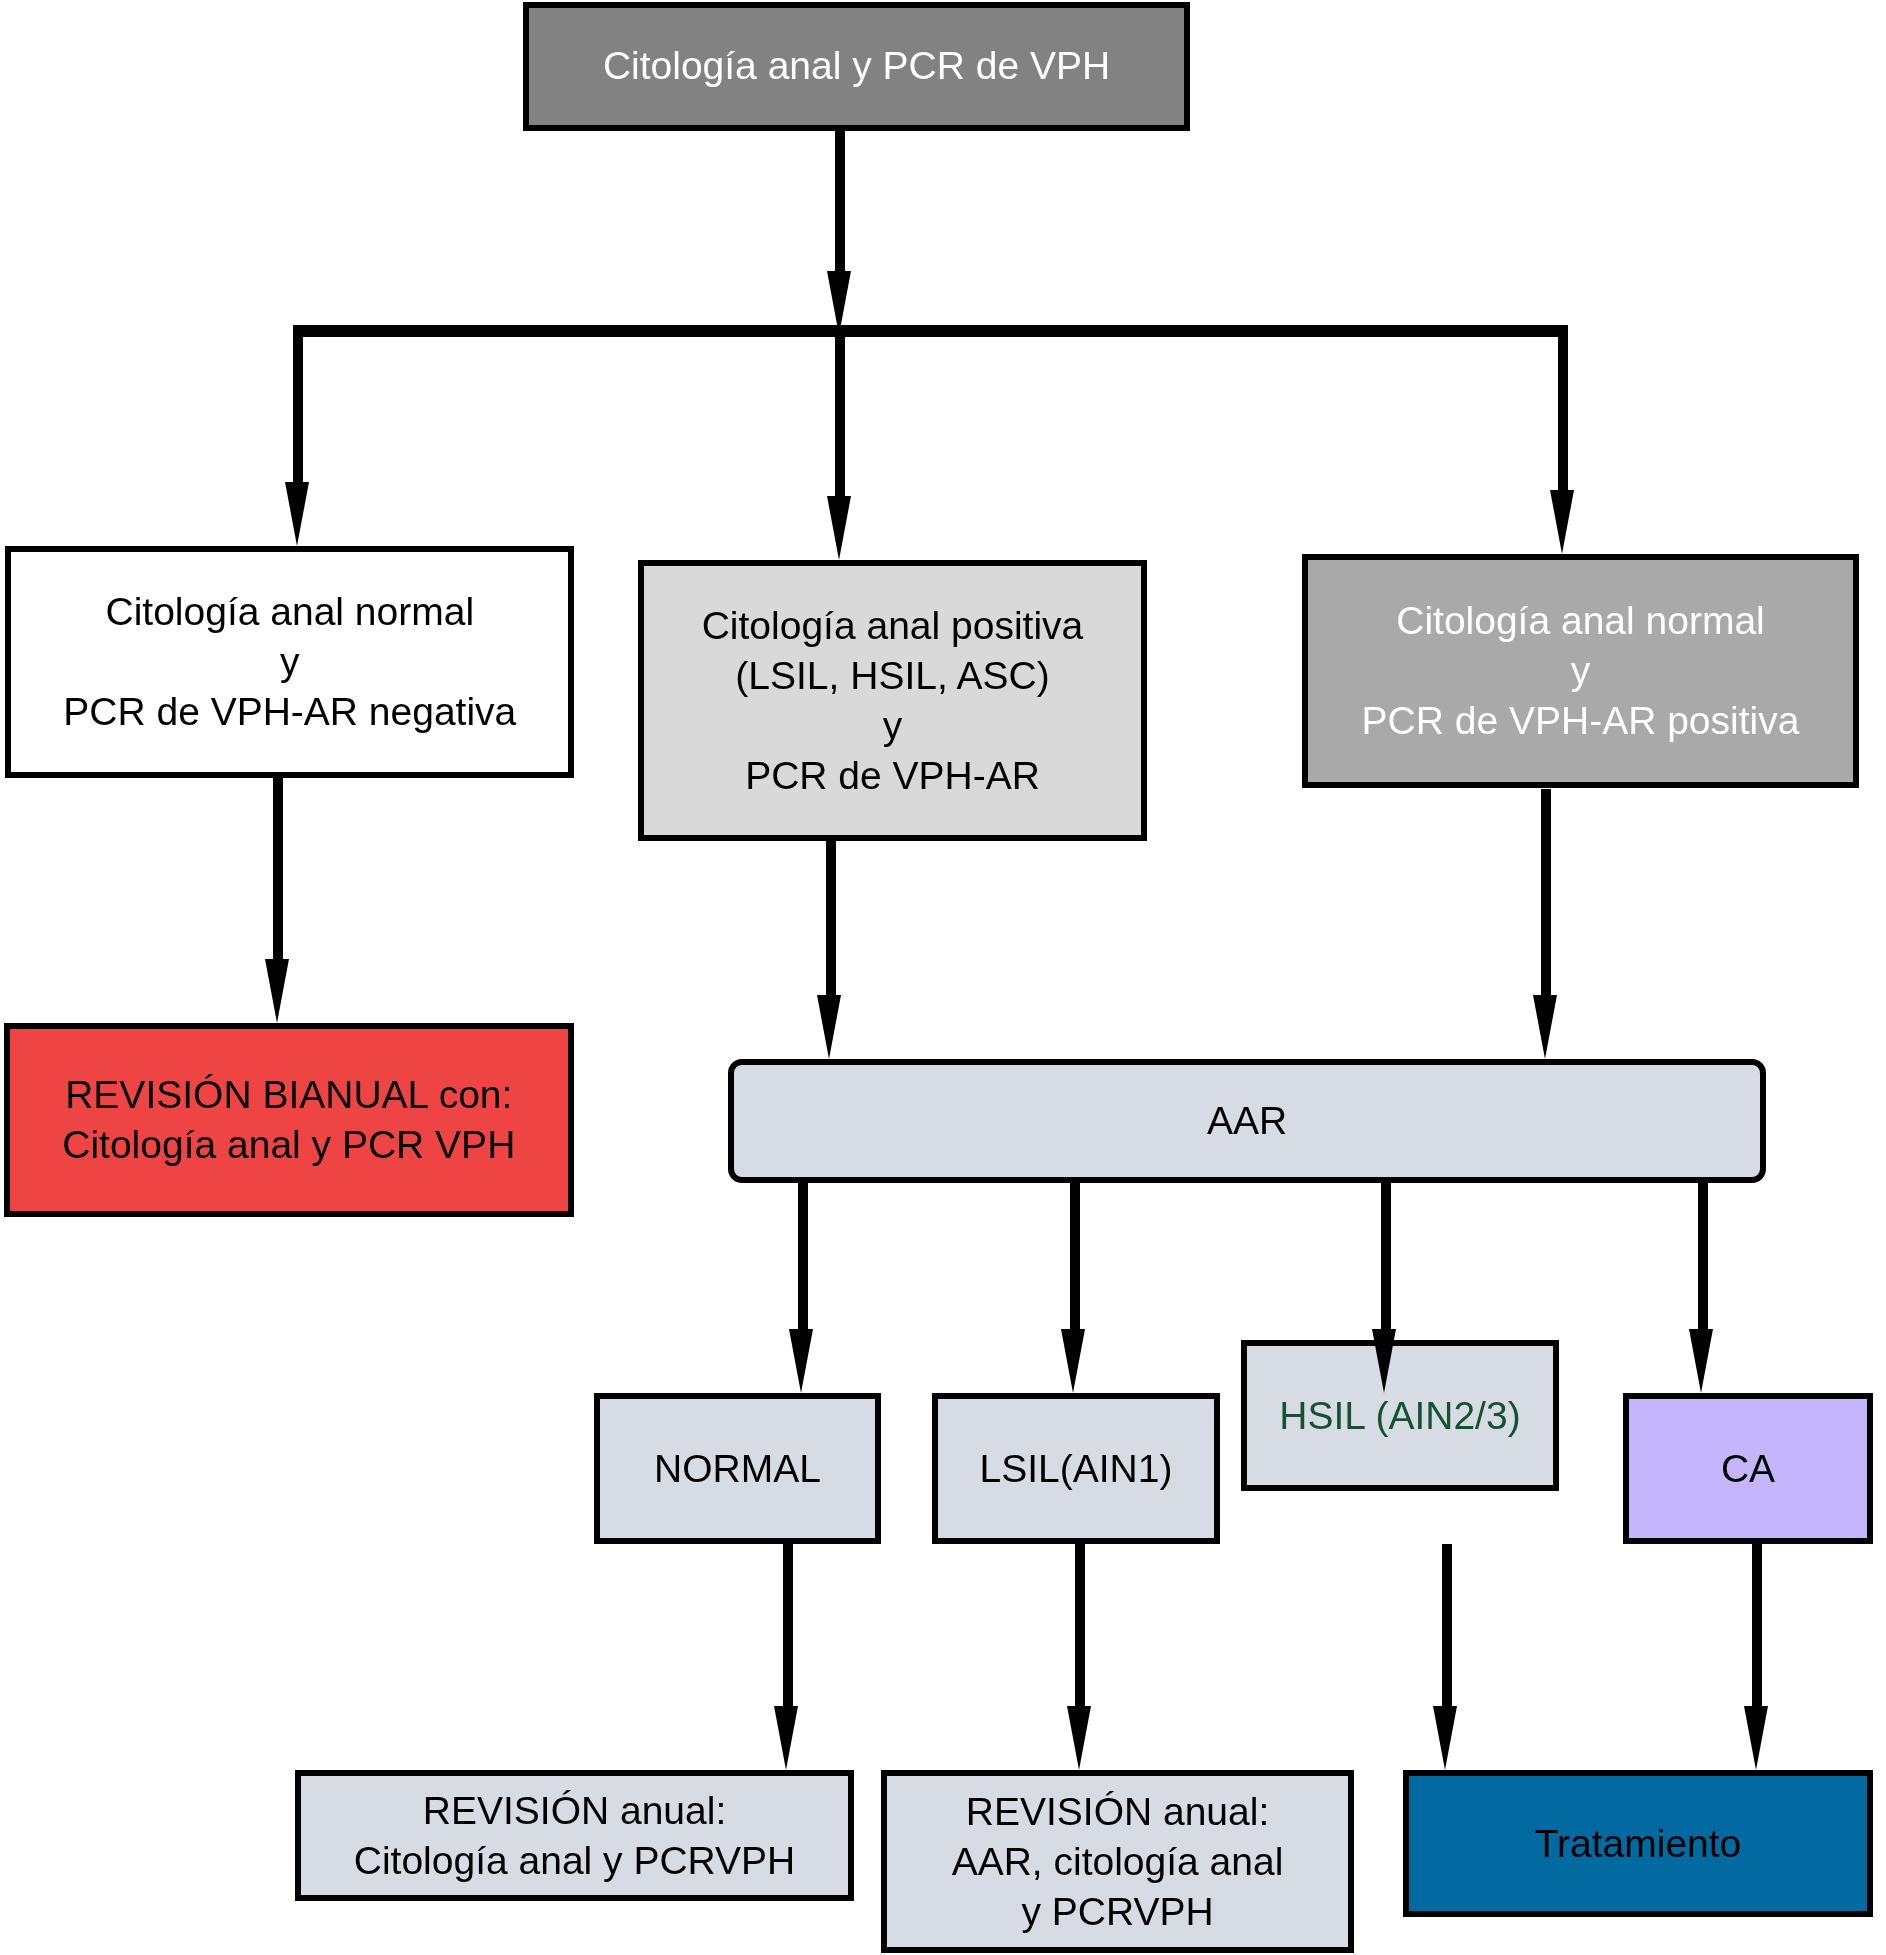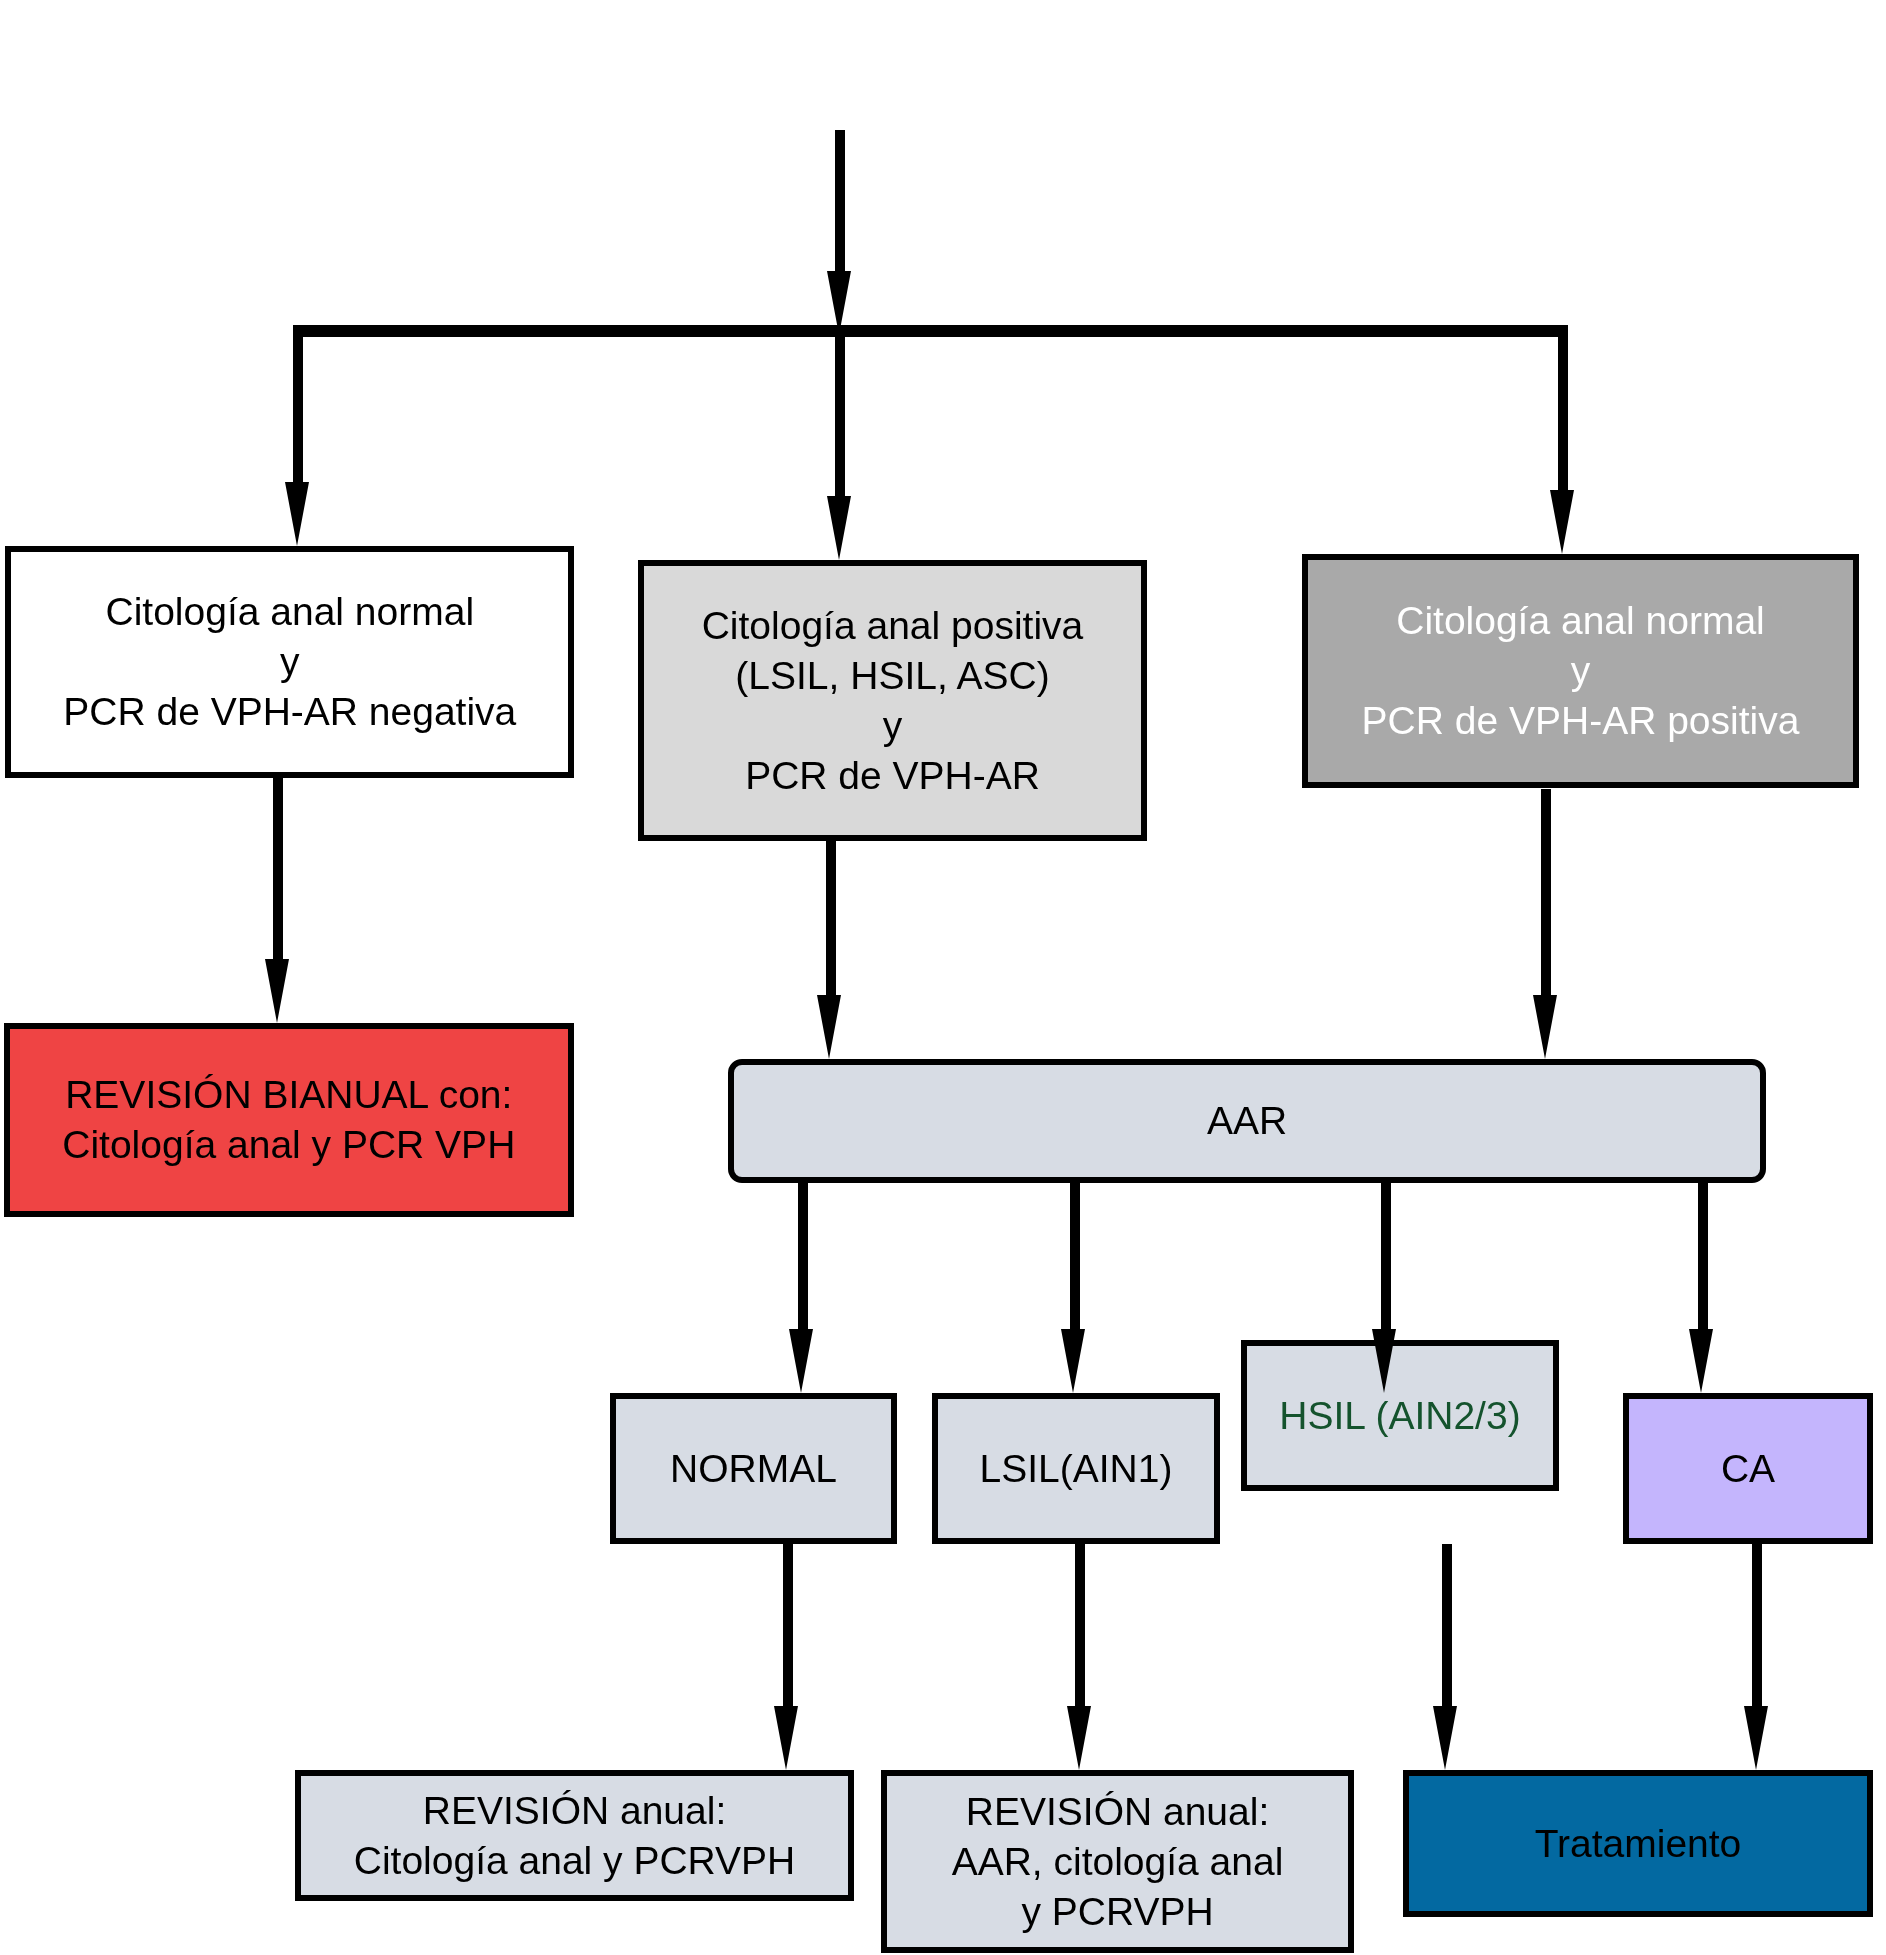--- a/index.html
+++ b/index.html
@@ -49,20 +49,23 @@
     border-left: 12.8px solid transparent;
     border-right: 12.8px solid transparent;
     border-top: 64px solid #000000;
   }
 </style>
 </head>
 <body>
 
 <div class="canvas">
 
+  <div class="node" style="left: 523px; top: 1.5px; width: 667px; height: 129px; background-color: rgb(130, 130, 130); color: rgb(255, 255, 255);">
+    <div class="ln">Citología anal y PCR de VPH</div>
+  </div>
 
   <div class="node" style="left: 5.3px; top: 546px; width: 569px; height: 232px; background-color: rgb(255, 255, 255); color: rgb(0, 0, 0);">
     <div class="ln">Citología anal normal</div>
     <div class="ln">y</div>
     <div class="ln">PCR de VPH-AR negativa</div>
   </div>
 
   <div class="node" style="left: 638px; top: 560px; width: 509px; height: 281px; background-color: rgb(217, 217, 217); color: rgb(0, 0, 0);">
     <div class="ln">Citología anal positiva</div>
     <div class="ln">(LSIL, HSIL, ASC)</div>
@@ -78,21 +81,21 @@
 
   <div class="node" style="left: 3.8px; top: 1023px; width: 570px; height: 194px; background-color: #ef4444; color: rgb(0, 0, 0);">
     <div class="ln">REVISIÓN BIANUAL con:</div>
     <div class="ln">Citología anal y PCR VPH</div>
   </div>
 
   <div class="node" style="left: 728px; top: 1059px; width: 1038px; height: 124px; background-color: rgb(215, 220, 228); color: rgb(0, 0, 0); border-radius: 14px;">
     <div class="ln">AAR</div>
   </div>
 
-  <div class="node" style="left: 594px; top: 1393px; width: 287px; height: 151px; background-color: rgb(215, 220, 228); color: rgb(0, 0, 0); margin-left: 16px;">
+  <div class="node" style="left: 594px; top: 1393px; width: 287px; height: 151px; background-color: rgb(215, 220, 228); color: rgb(0, 0, 0);">
     <div class="ln">NORMAL</div>
   </div>
 
   <div class="node" style="left: 932px; top: 1393px; width: 288px; height: 151px; background-color: rgb(215, 220, 228); color: rgb(0, 0, 0);">
     <div class="ln">LSIL(AIN1)</div>
   </div>
 
   <div class="node" style="left: 1241px; top: 1340px; width: 318px; height: 151px; background-color: rgb(215, 220, 228); color: #14532d;">
     <div class="ln">HSIL (AIN2/3)</div>
   </div>

